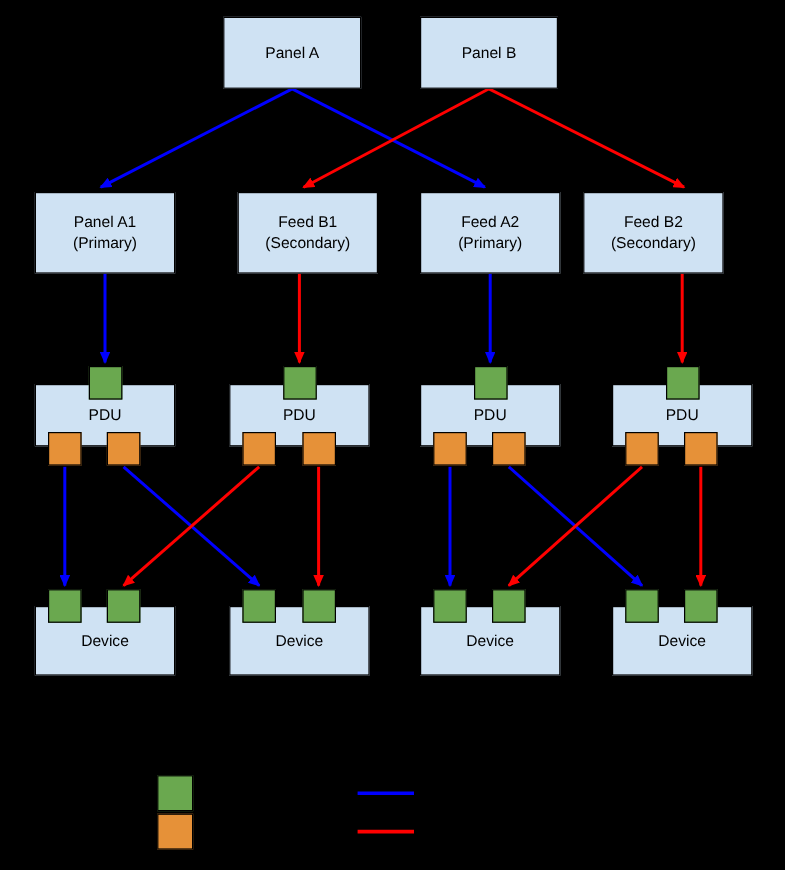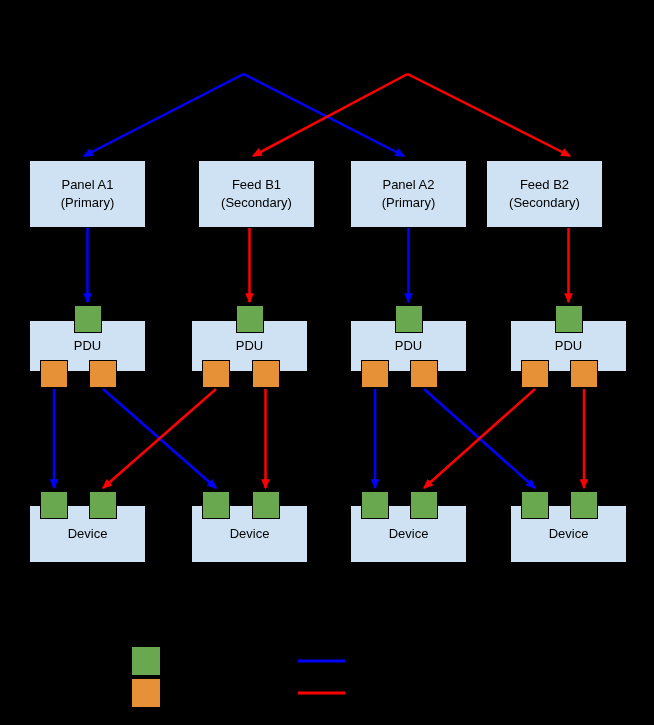--- a/index.html
+++ b/index.html
@@ -71,31 +71,37 @@
 
     <line class="blue-line" x1="375" y1="389" x2="375" y2="488" marker-end="url(#arrow-blue)"></line>
     <line class="blue-line" x1="424" y1="389" x2="535" y2="488" marker-end="url(#arrow-blue)"></line>
     <line class="red-line" x1="535" y1="389" x2="424" y2="488" marker-end="url(#arrow-red)"></line>
     <line class="red-line" x1="584" y1="389" x2="584" y2="488" marker-end="url(#arrow-red)"></line>
 
     <line class="blue-line legend-line" x1="298" y1="661" x2="345" y2="661"></line>
     <line class="red-line legend-line" x1="298" y1="693" x2="345" y2="693"></line>
   </svg>
 
+  <div class="box" style="left:186px;top:14px;width:115px;height:60px">
+    <span>Panel A</span>
+  </div>
+  <div class="box" style="left:350px;top:14px;width:115px;height:60px">
+    <span>Panel B</span>
+  </div>
 
   <div class="box" style="left:29px;top:160px;width:117px;height:68px">
     <span>Panel A1</span>
     <span>(Primary)</span>
   </div>
   <div class="box" style="left:198px;top:160px;width:117px;height:68px">
     <span>Feed B1</span>
     <span>(Secondary)</span>
   </div>
   <div class="box" style="left:350px;top:160px;width:117px;height:68px">
-    <span>Panel A2</span>
+    <span>Feed A2</span>
     <span>(Primary)</span>
   </div>
   <div class="box" style="left:486px;top:160px;width:117px;height:68px">
     <span>Feed B2</span>
     <span>(Secondary)</span>
   </div>
 
   <div class="box" style="left:29px;top:320px;width:117px;height:52px">
     <span>PDU</span>
   </div>

